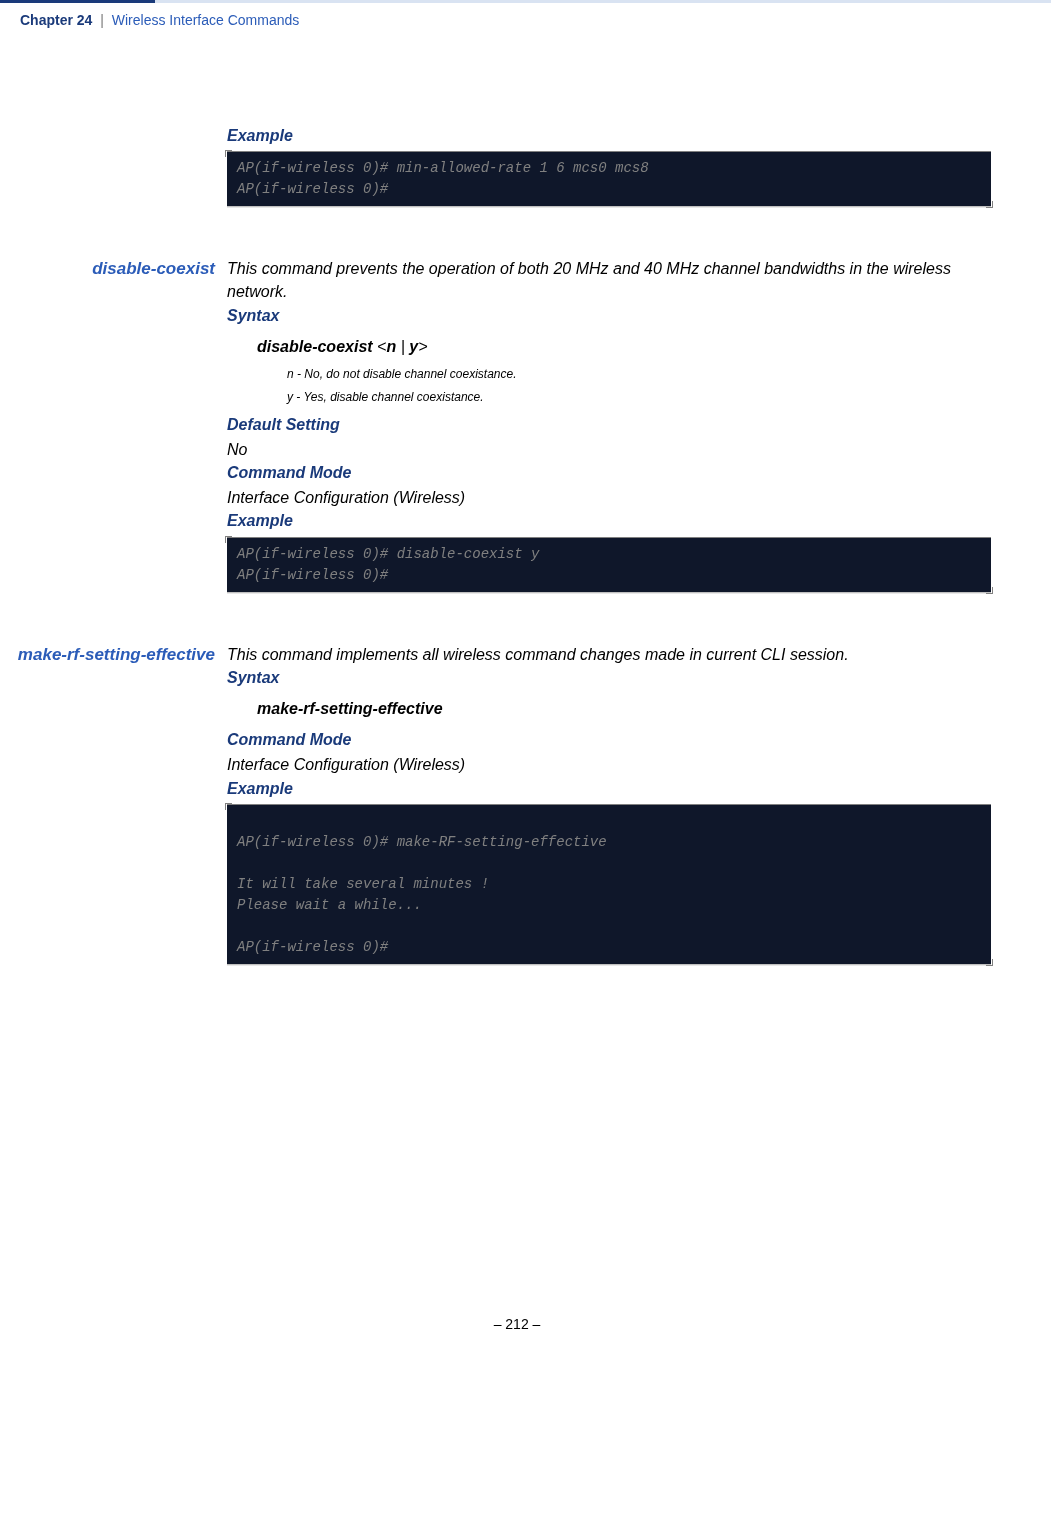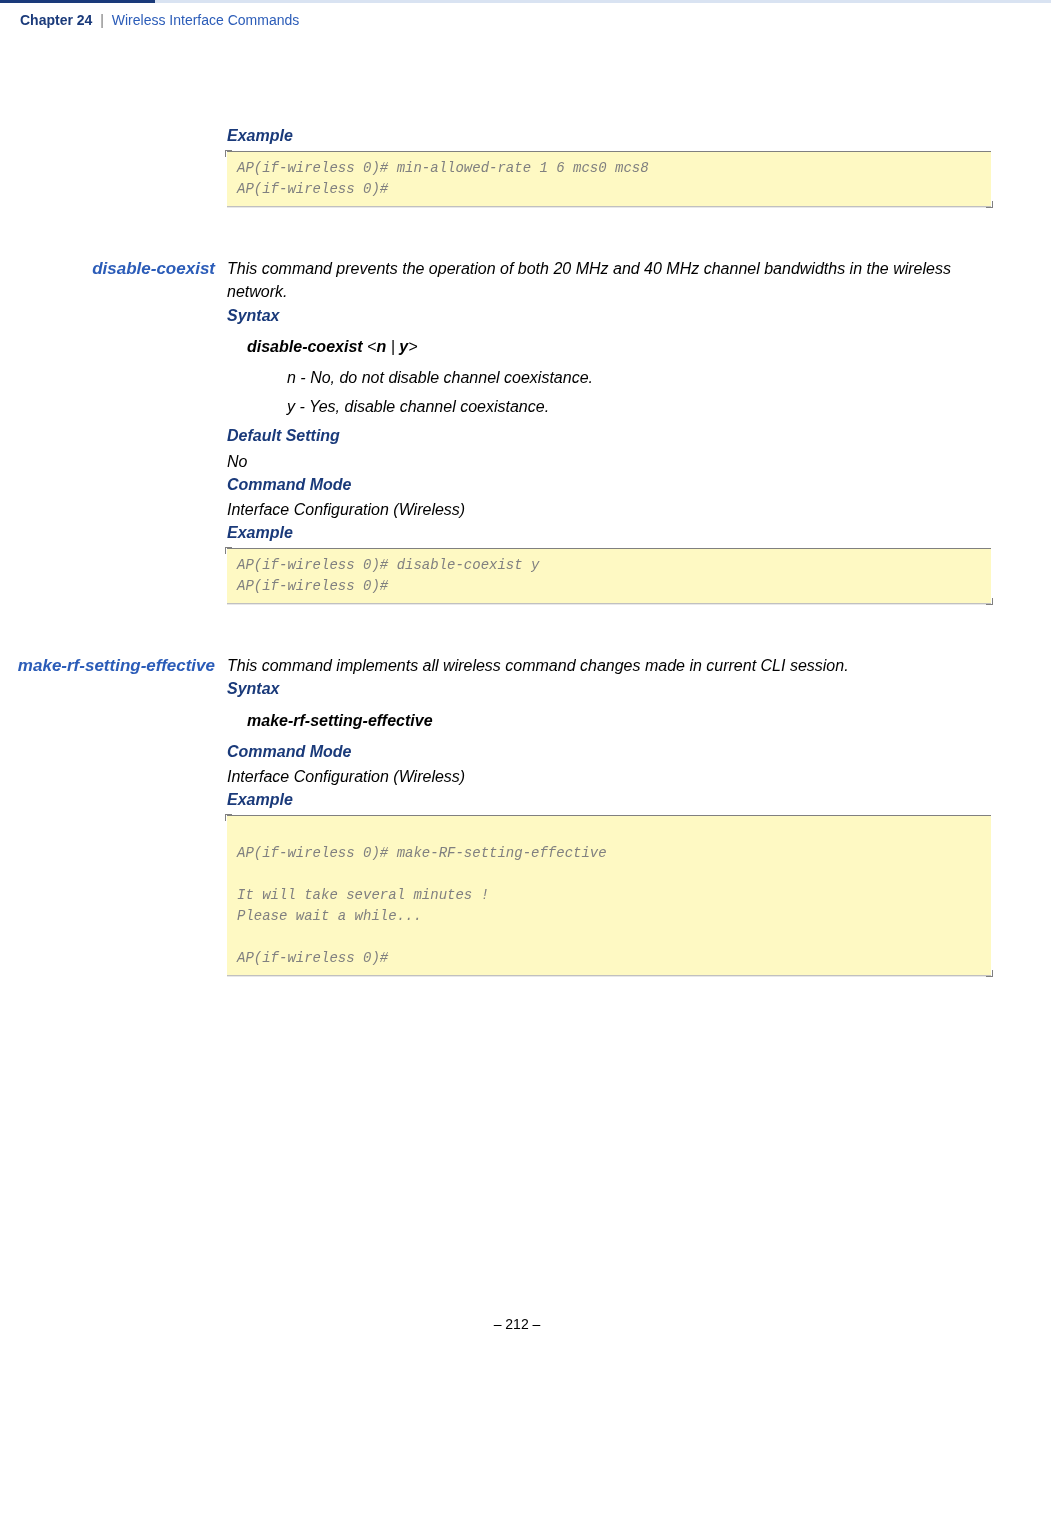--- a/index.html
+++ b/index.html
@@ -87,36 +87,36 @@
     color: #1a3a7a;
     font-weight: 700;
     font-size: 16px;
     margin-bottom: 2px;
   }
   .body-text {
     color: #000;
     font-size: 16px;
   }
   .syntax-line {
-    margin-left: 20px;
+    margin-left: 30px;
     margin-top: 8px;
     margin-bottom: 8px;
     font-size: 16px;
   }
   .syntax-line .cmd-bold { font-weight: 700; }
   .param-line {
     margin-left: 60px;
     margin-top: 6px;
     margin-bottom: 6px;
-    font-size: 16px;
+    font-size: 12px;
   }
   .code-block {
     border-top: 1px solid #808080;
     border-bottom: 1px solid #c0c0c0;
-    background: #fef9c3;
+    background: #0f172a;
     padding: 6px 10px 6px 10px;
     margin-top: 4px;
     font-family: "Courier New", monospace;
     font-size: 14px;
     color: #808080;
     white-space: pre;
     line-height: 1.5;
     position: relative;
     box-shadow: 0 1px 0 #e8e8e8;
   }

